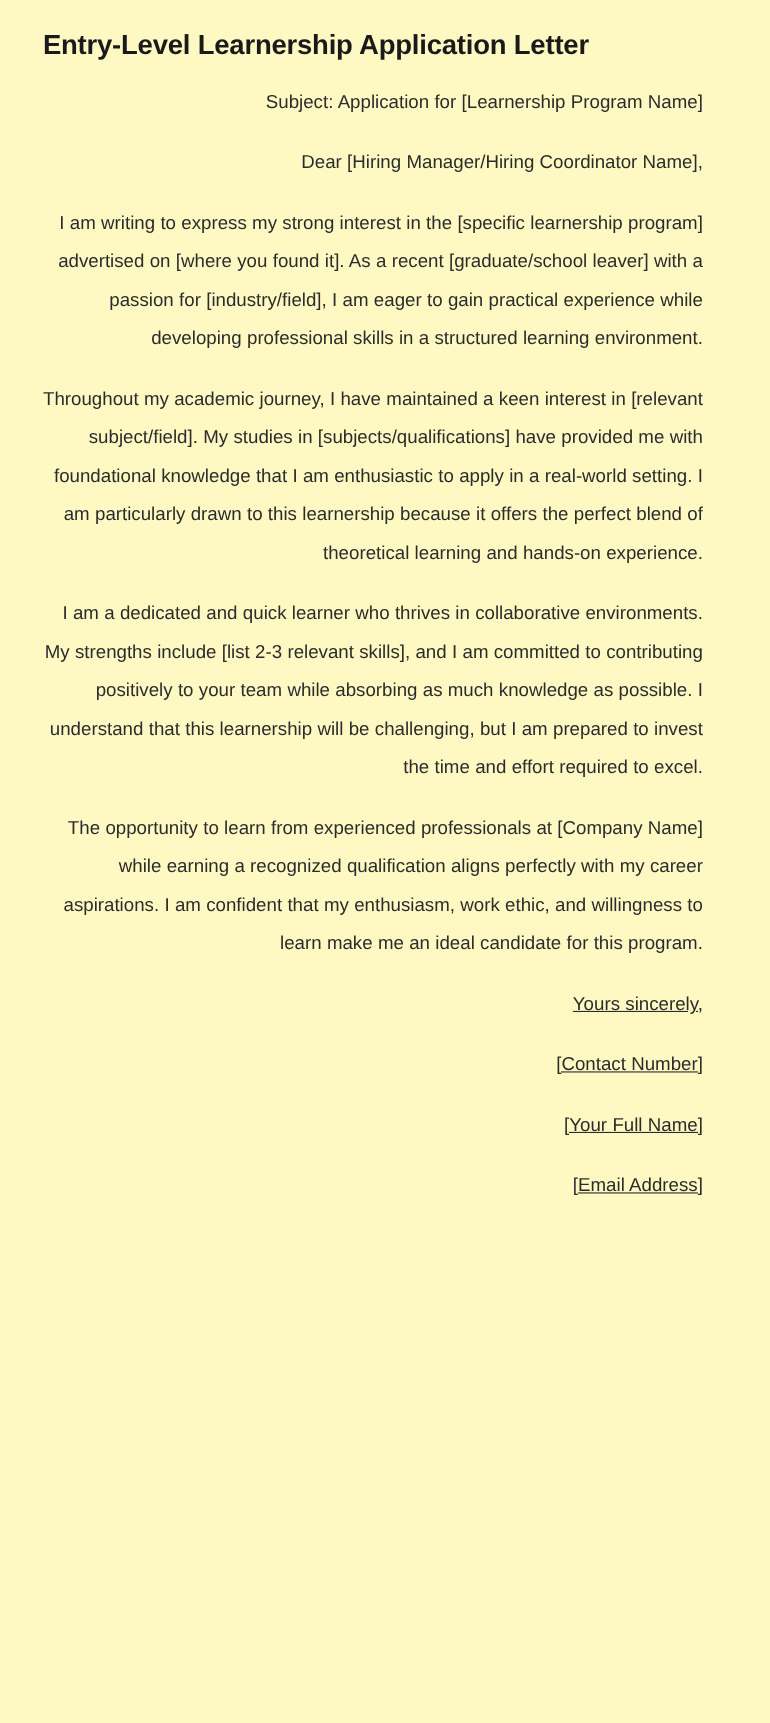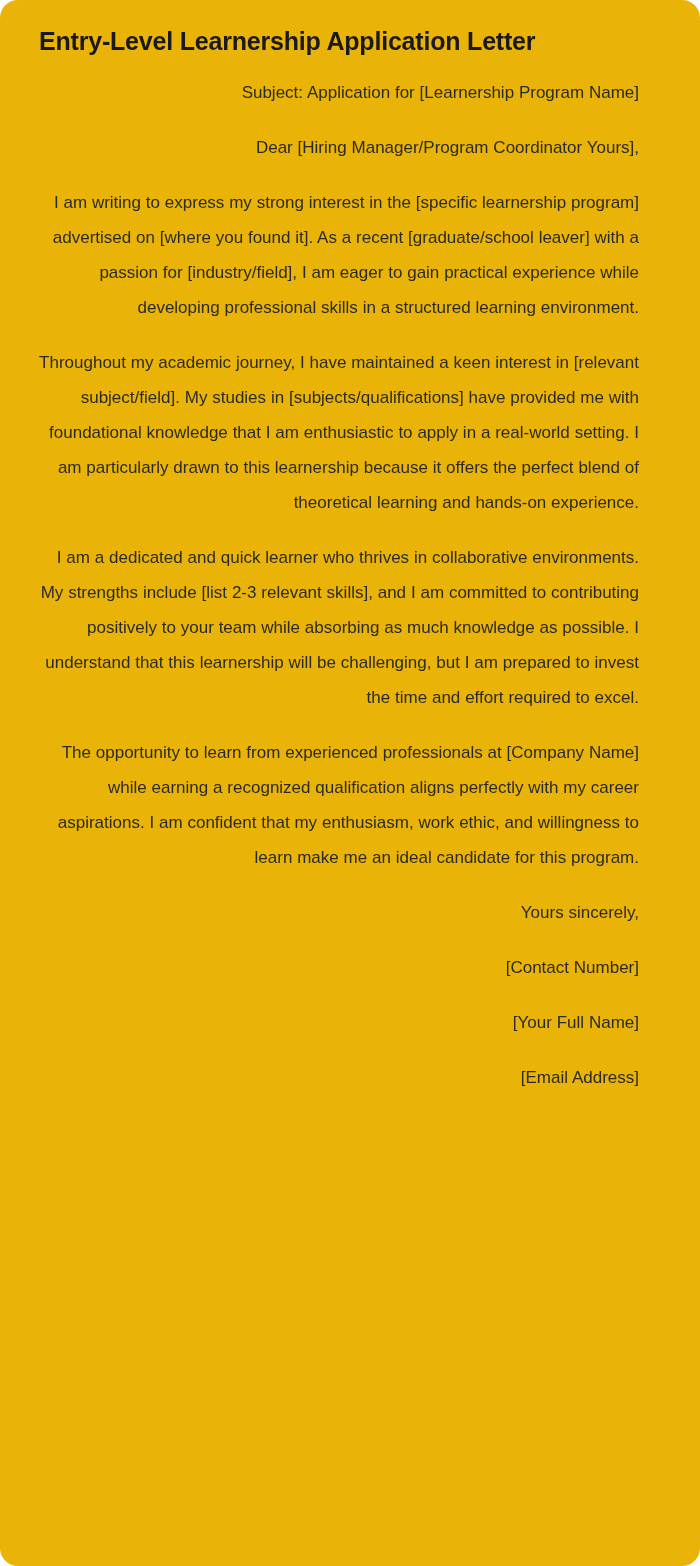--- a/index.html
+++ b/index.html
@@ -11,24 +11,23 @@
   body {
     width: 700px;
     min-height: 1566px;
     background: #ffffff;
     font-family: "Liberation Sans", "DejaVu Sans", sans-serif;
     -webkit-font-smoothing: antialiased;
   }
   .letter-document {
     width: 700px;
     min-height: 1566px;
-    background: #eab308;
+    background: #fef9c3;
     padding: 0 39px 0 39px;
     padding-top: 26px;
-    border-radius: 18px;
   }
   .letter-title {
     font-size: 25px;
     line-height: 1.25;
     font-weight: 700;
     color: #1a1a1a;
     margin: 0 0 18px 0;
     letter-spacing: -0.2px;
     font-family: "Liberation Sans", "DejaVu Sans", sans-serif;
   }
@@ -40,38 +39,39 @@
     line-height: 35px;
     color: #2b2b2b;
     margin: 0 0 20px 0;
     max-width: 600px;
     font-weight: 400;
     text-align: right;
     word-spacing: 0.1px;
   }
   .letter-paragraph.signoff-line {
     margin-bottom: 20px;
+    text-decoration: underline;
   }
   .letter-paragraph:last-child {
     margin-bottom: 4px;
   }
   .doc-footer-space {
     height: 40px;
   }
 </style>
 </head>
 <body>
 
 <div class="letter-document">
 
   <h1 class="letter-title">Entry-Level Learnership Application Letter</h1>
 
   <div class="letter-body">
     <p class="letter-paragraph">Subject: Application for [Learnership Program Name]</p>
-    <p class="letter-paragraph">Dear [Hiring Manager/Program Coordinator Yours],</p>
+    <p class="letter-paragraph">Dear [Hiring Manager/Hiring Coordinator Name],</p>
     <p class="letter-paragraph">I am writing to express my strong interest in the [specific learnership program] advertised on [where you found it]. As a recent [graduate/school leaver] with a passion for [industry/field], I am eager to gain practical experience while developing professional skills in a structured learning environment.</p>
     <p class="letter-paragraph">Throughout my academic journey, I have maintained a keen interest in [relevant subject/field]. My studies in [subjects/qualifications] have provided me with foundational knowledge that I am enthusiastic to apply in a real-world setting. I am particularly drawn to this learnership because it offers the perfect blend of theoretical learning and hands-on experience.</p>
     <p class="letter-paragraph">I am a dedicated and quick learner who thrives in collaborative environments. My strengths include [list 2-3 relevant skills], and I am committed to contributing positively to your team while absorbing as much knowledge as possible. I understand that this learnership will be challenging, but I am prepared to invest the time and effort required to excel.</p>
     <p class="letter-paragraph">The opportunity to learn from experienced professionals at [Company Name] while earning a recognized qualification aligns perfectly with my career aspirations. I am confident that my enthusiasm, work ethic, and willingness to learn make me an ideal candidate for this program.</p>
     <p class="letter-paragraph signoff-line">Yours sincerely,</p>
     <p class="letter-paragraph signoff-line">[Contact Number]</p>
     <p class="letter-paragraph signoff-line">[Your Full Name]</p>
     <p class="letter-paragraph signoff-line">[Email Address]</p>
   </div>
 

